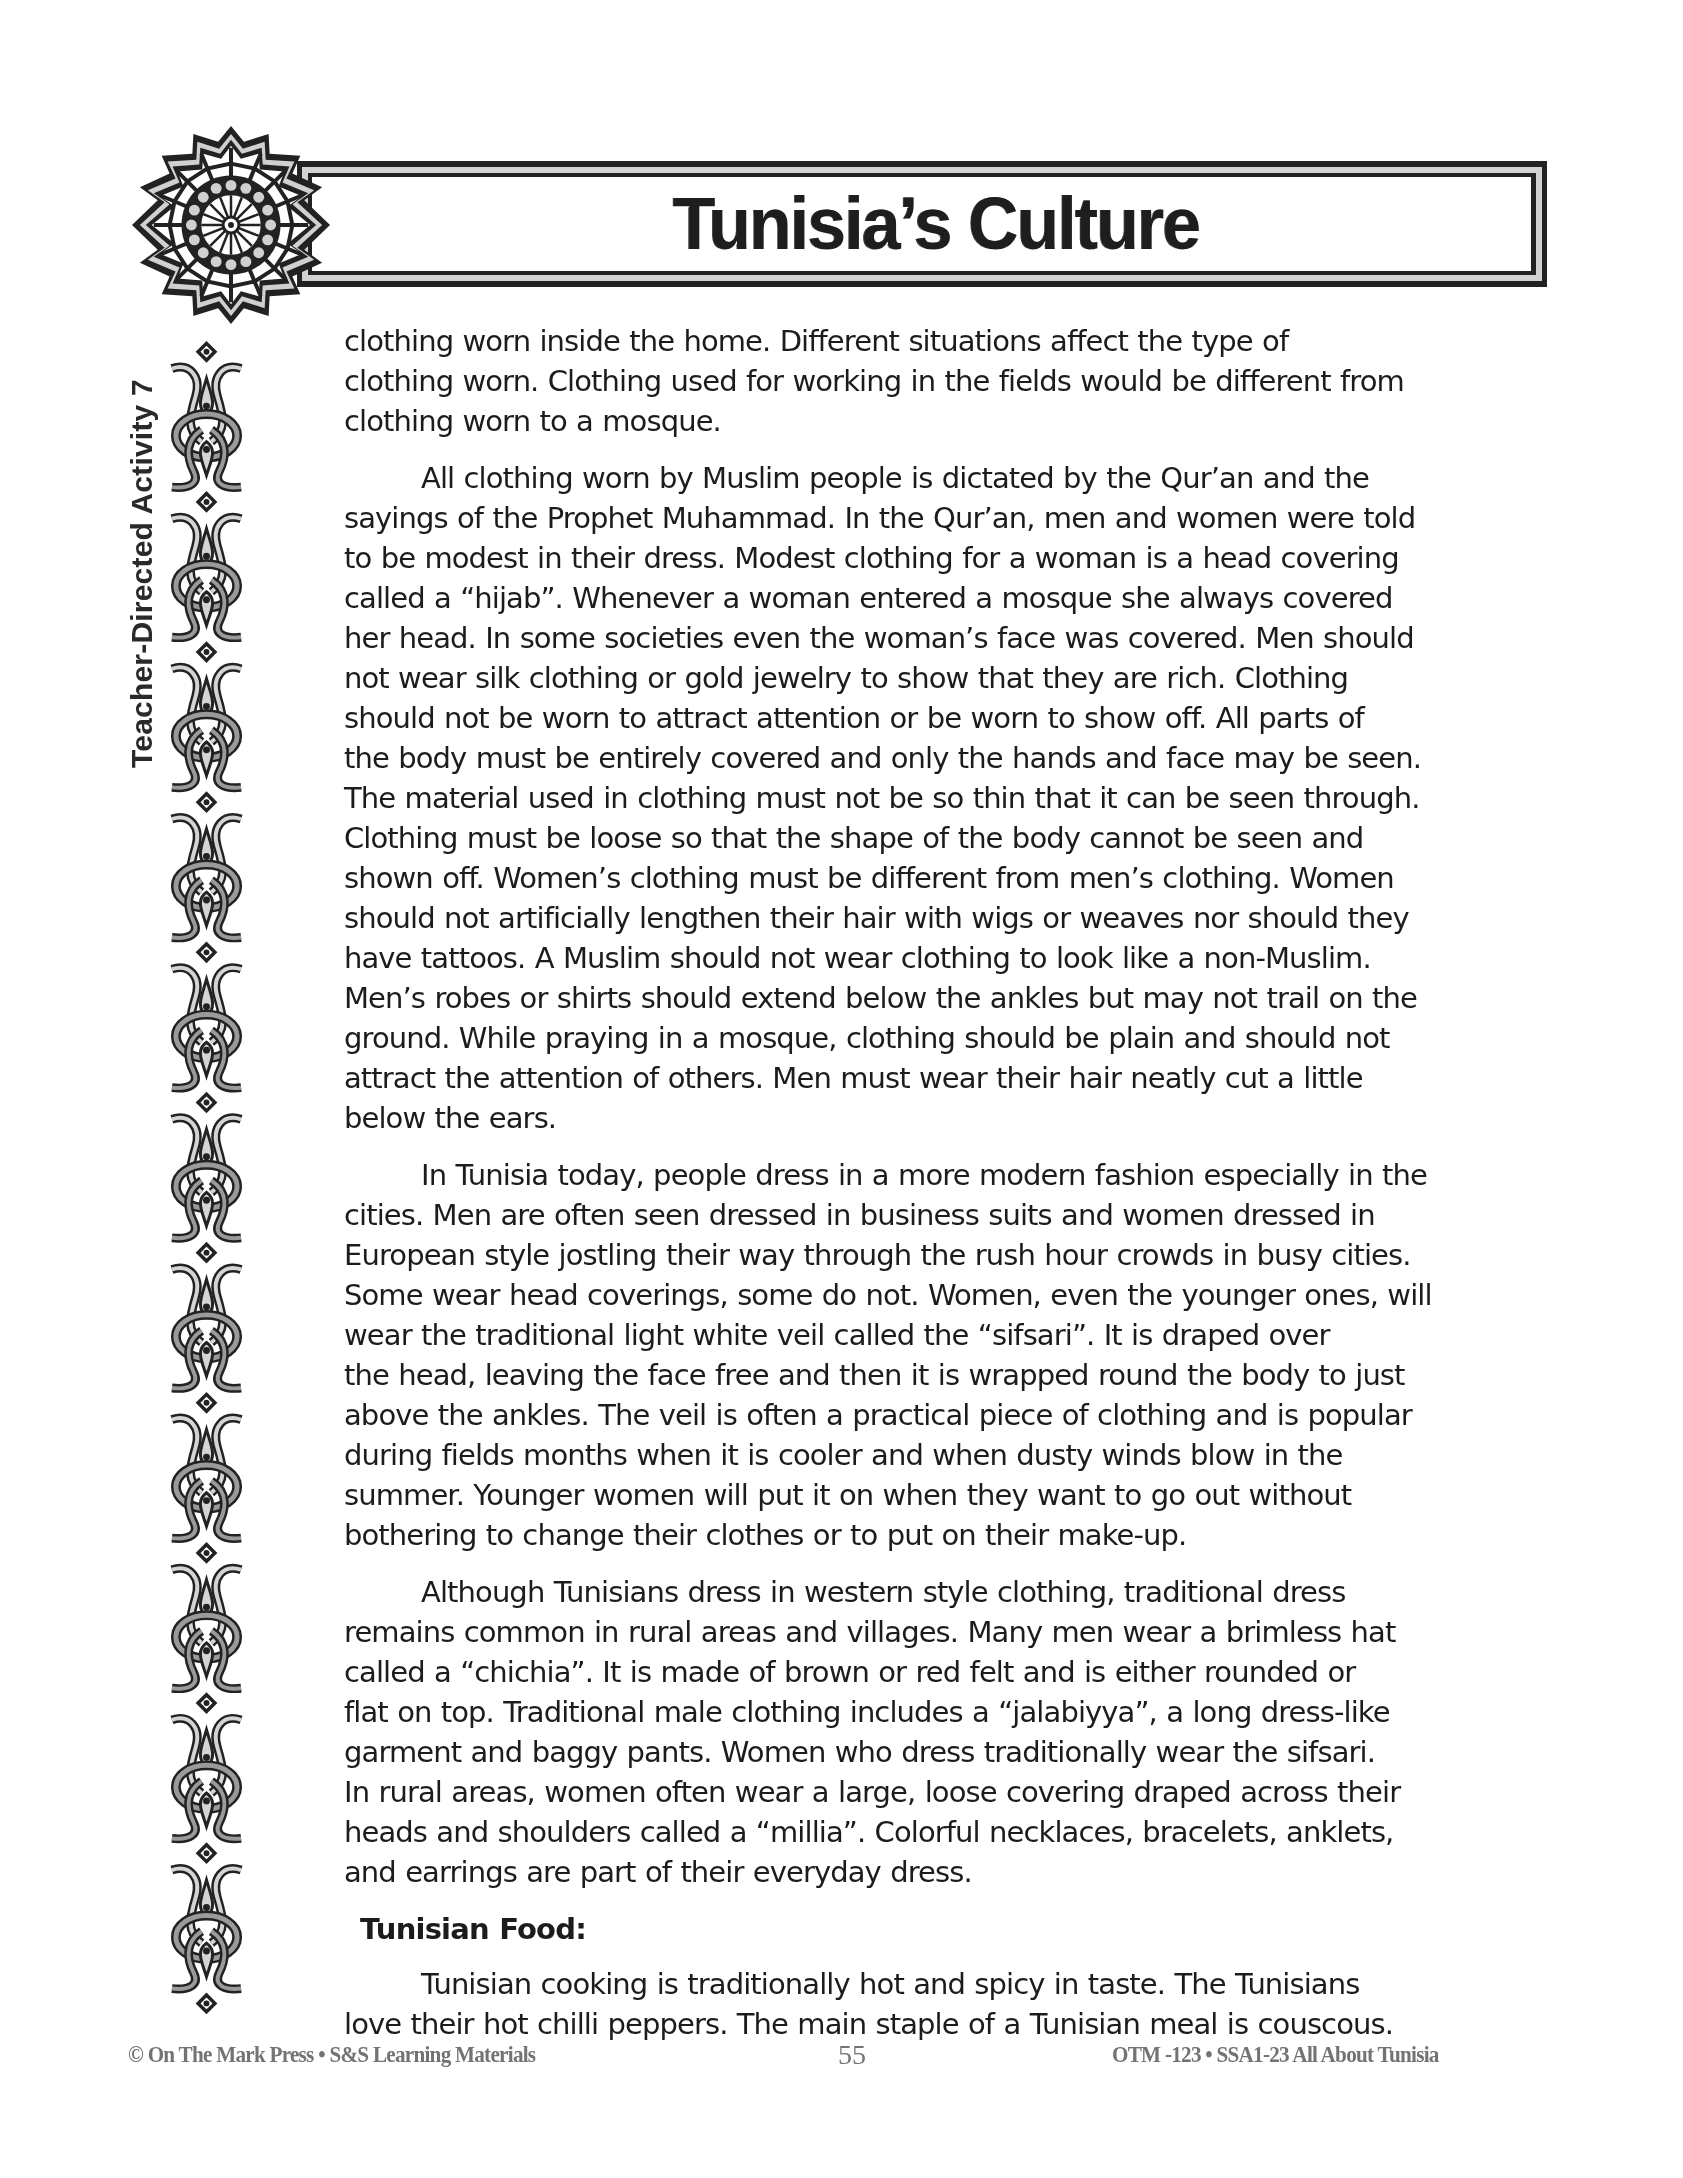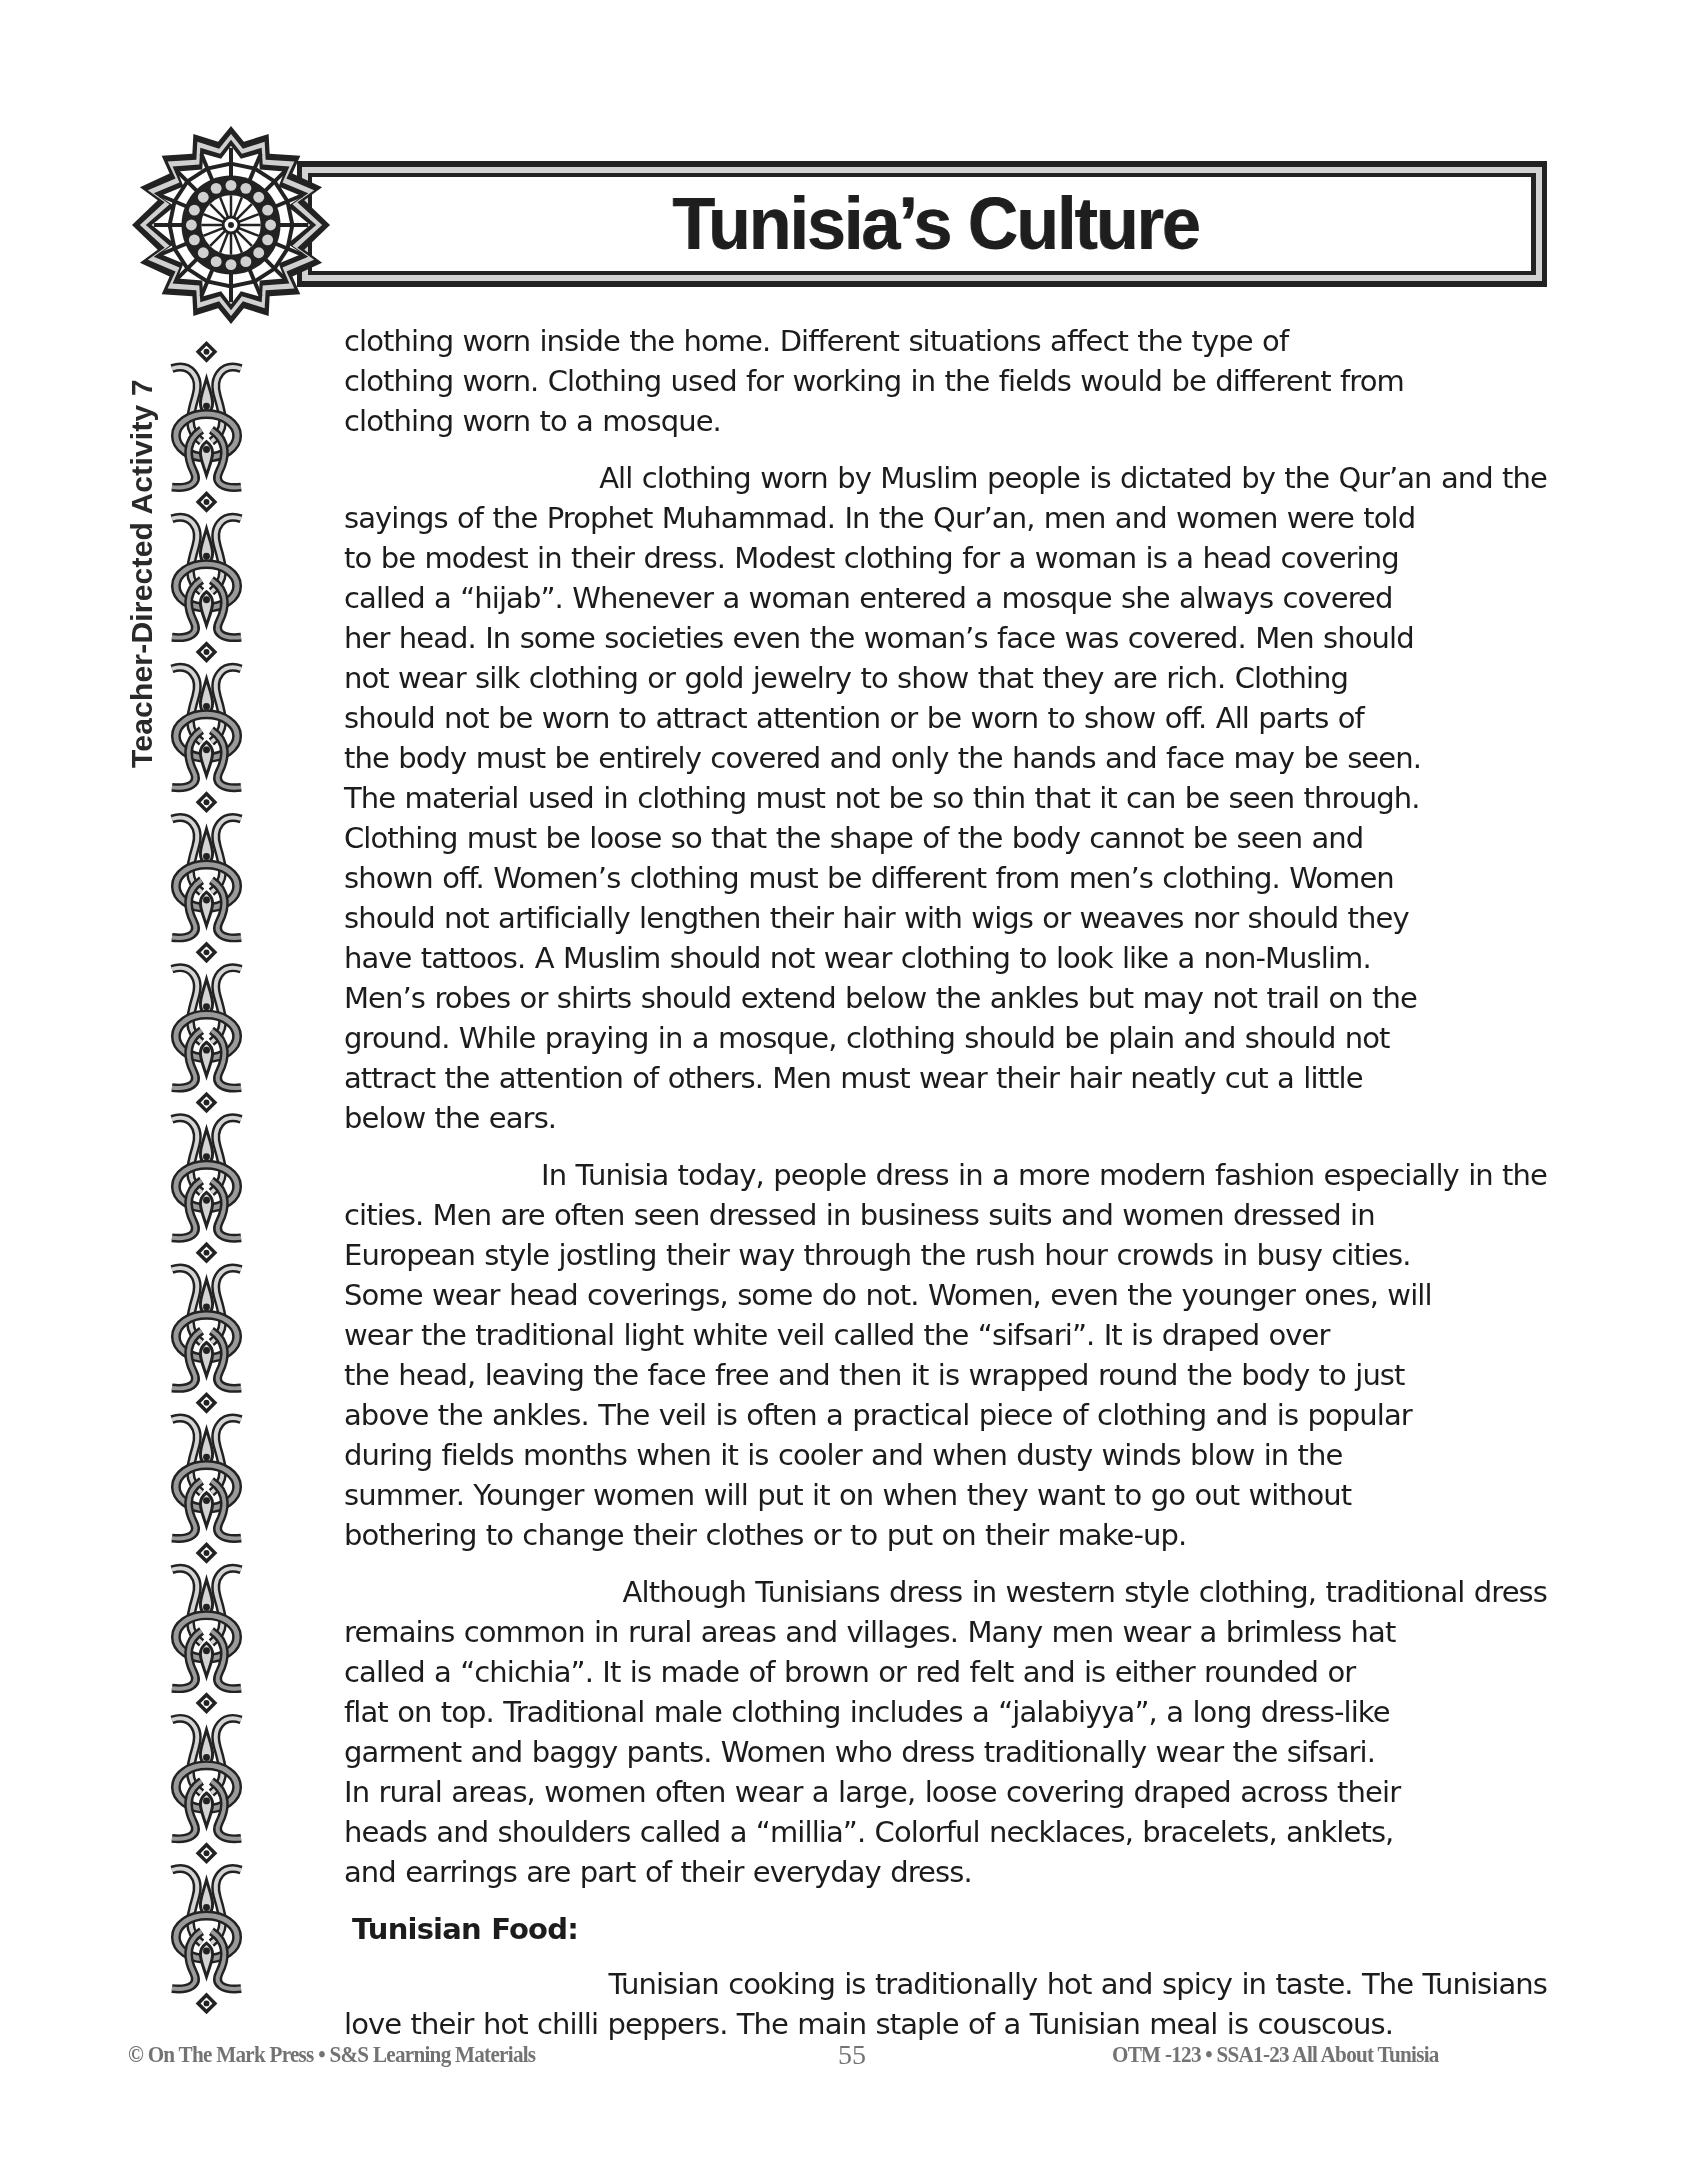--- a/index.html
+++ b/index.html
@@ -43,24 +43,24 @@
   .ornament-col { position: absolute; left: 166px; top: 337px; width: 81px; height: 1693px; }
 
   
   .content {
     position: absolute; left: 344px; top: 317px; width: 1203px;
     font-family: "DejaVu Sans", sans-serif; font-size: 29px; line-height: 40px;
     color: #1c1c1c; letter-spacing: -0.9px; word-spacing: 1px;
   }
   .para { margin: 4px 0 17px 0; }
   .line { display: block; white-space: nowrap; height: 40px; }
-  .indent { padding-left: 77px; text-align: right; }
+  .indent { padding-left: 77px; }
   .section-heading {
     font-family: "DejaVu Sans", sans-serif; font-weight: 700; font-size: 29px;
-    line-height: 40px; margin: 6px 0 15px 8px; letter-spacing: -0.8px;
+    line-height: 40px; margin: 6px 0 15px 16px; letter-spacing: -0.8px;
   }
 
   
   .footer { position: absolute; top: 2037px; left: 0; width: 1683px; height: 36px;
     font-family: "Liberation Serif", serif; font-size: 23px; line-height: 36px; color: #737373; }
   .footer-left { position: absolute; left: 128px; font-weight: 700; letter-spacing: -0.8px; transform: scaleX(0.92); transform-origin: left center; white-space: nowrap; }
   .footer-center { position: absolute; left: 822px; font-size: 28px; white-space: nowrap; margin-left: 16px; }
   .footer-right { position: absolute; left: 1112px; font-weight: 700; letter-spacing: -0.8px; transform: scaleX(0.92); transform-origin: left center; white-space: nowrap; }
 </style>
 </head>

